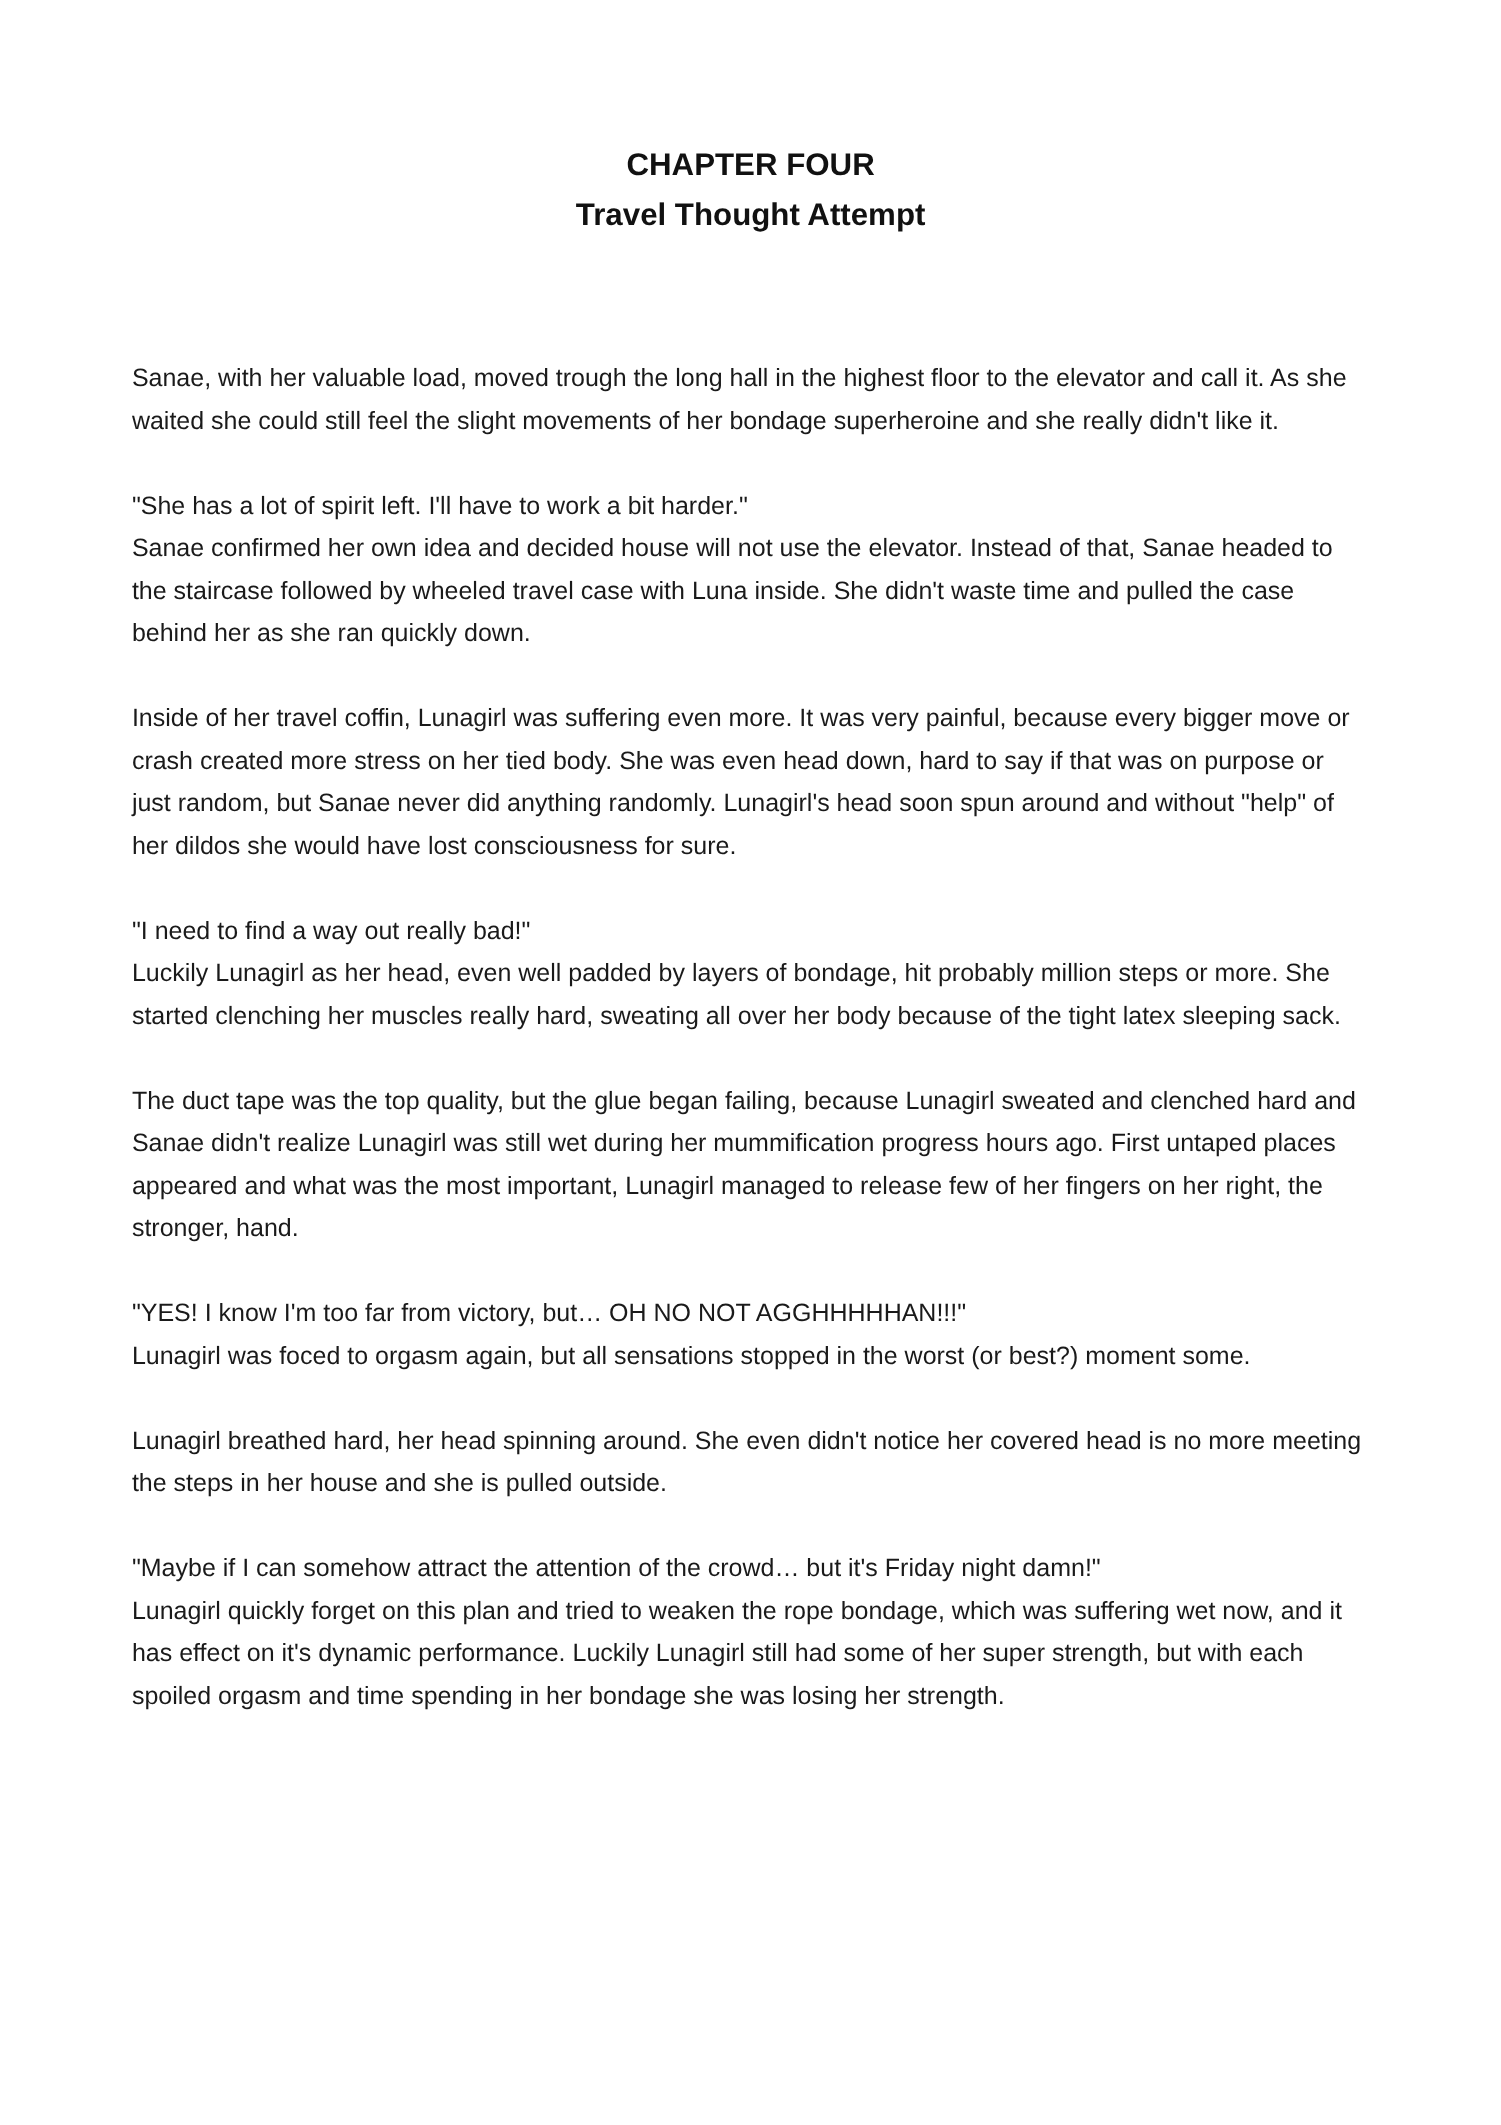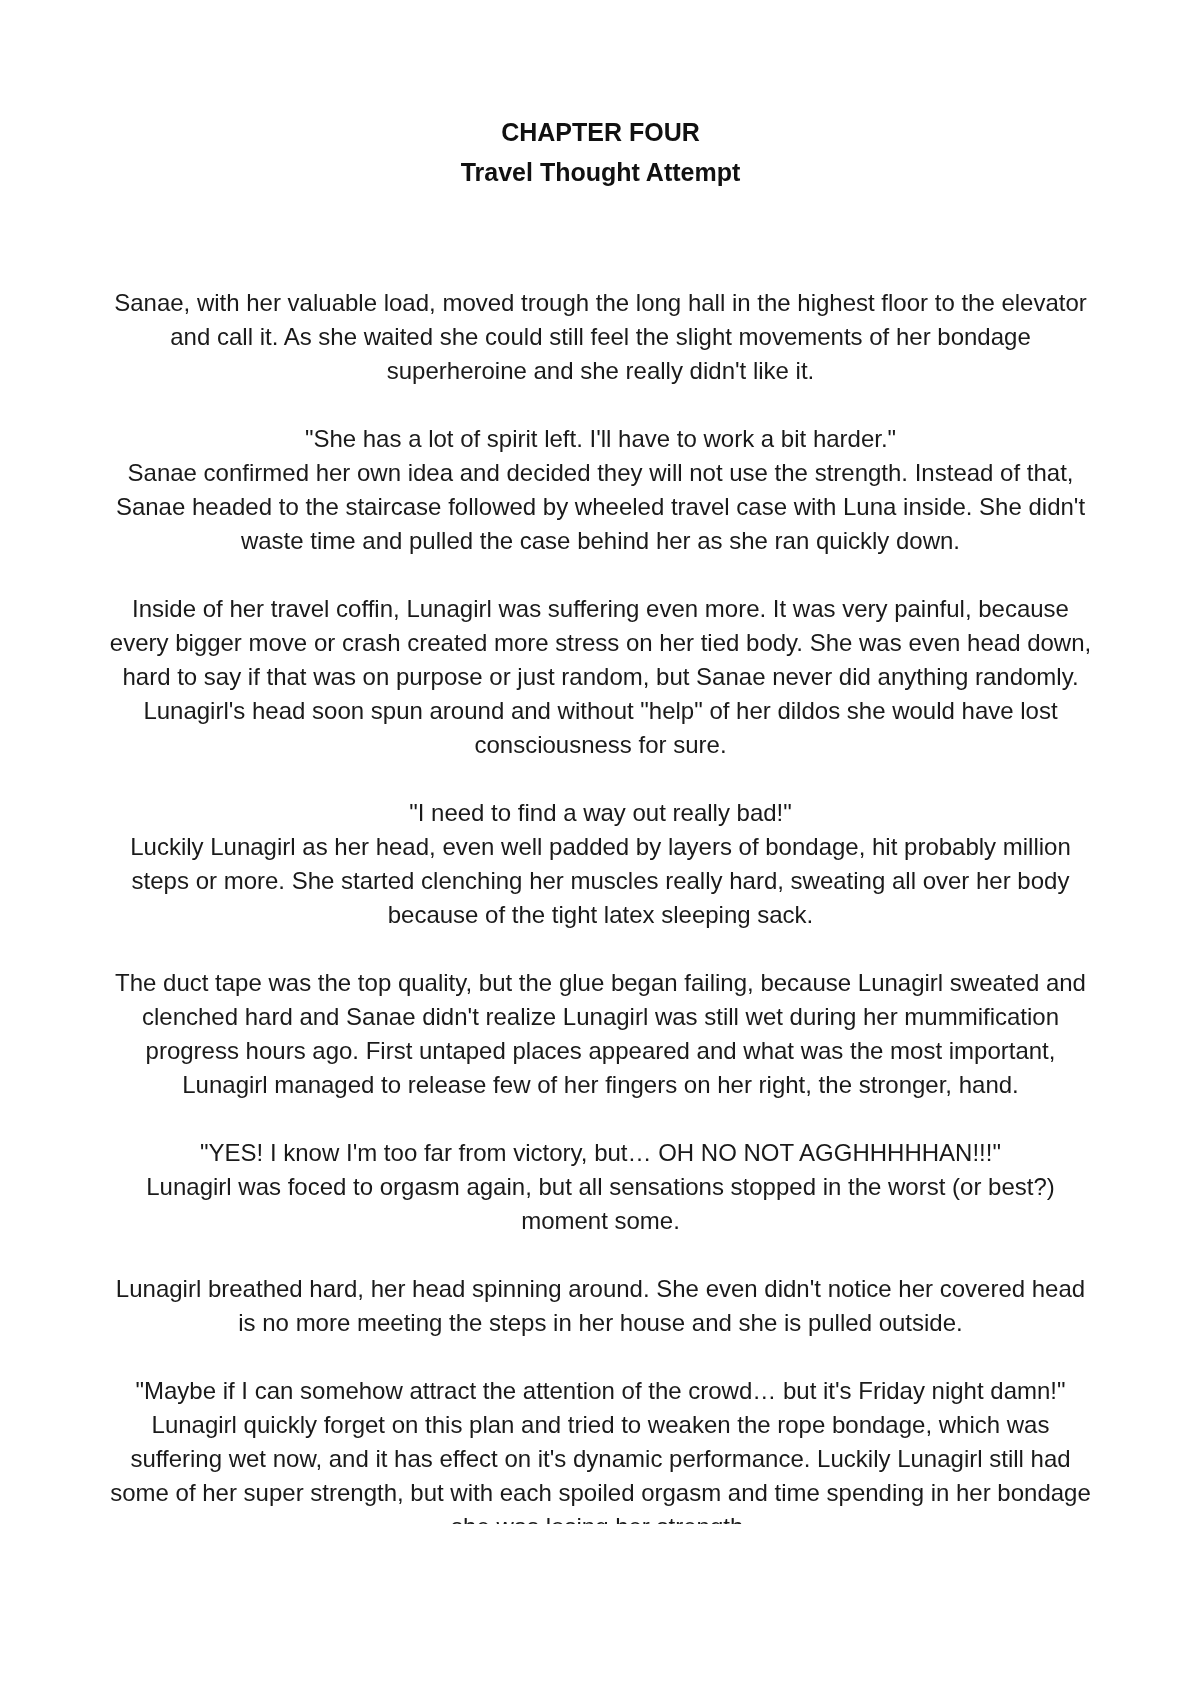--- a/index.html
+++ b/index.html
@@ -25,24 +25,24 @@
     line-height: 40px;
     color: #111111;
   }
   .heading .chapter-label,
   .heading .chapter-title {
     display: block;
   }
   .body-text {
     width: 990px;
     margin: 94px auto 16px auto;
-    font-size: 24px;
+    font-size: 20px;
     line-height: 34px;
     color: #1a1a1a;
-    text-align: center;
+    text-align: left;
   }
   .paragraph {
     margin: 0 0 34px 0;
   }
   .segment {
     display: block;
   }
   .page-number {
     position: absolute;
     top: 1550px;
@@ -64,21 +64,21 @@
     <span class="chapter-title">Travel Thought Attempt</span>
   </div>
 
   <div class="body-text">
 
   <div class="paragraph">
         <div class="segment">Sanae, with her valuable load, moved trough the long hall in the highest floor to the elevator and call it. As she waited she could still feel the slight movements of her bondage superheroine and she really didn't like it.</div>
       </div>
       <div class="paragraph">
         <div class="segment">"She has a lot of spirit left. I'll have to work a bit harder."</div>
-        <div class="segment">Sanae confirmed her own idea and decided they will not use the strength. Instead of that, Sanae headed to the staircase followed by wheeled travel case with Luna inside. She didn't waste time and pulled the case behind her as she ran quickly down.</div>
+        <div class="segment">Sanae confirmed her own idea and decided house will not use the elevator. Instead of that, Sanae headed to the staircase followed by wheeled travel case with Luna inside. She didn't waste time and pulled the case behind her as she ran quickly down.</div>
       </div>
       <div class="paragraph">
         <div class="segment">Inside of her travel coffin, Lunagirl was suffering even more. It was very painful, because every bigger move or crash created more stress on her tied body. She was even head down, hard to say if that was on purpose or just random, but Sanae never did anything randomly. Lunagirl's head soon spun around and without "help" of her dildos she would have lost consciousness for sure.</div>
       </div>
       <div class="paragraph">
         <div class="segment">"I need to find a way out really bad!"</div>
         <div class="segment">Luckily Lunagirl as her head, even well padded by layers of bondage, hit probably million steps or more. She started clenching her muscles really hard, sweating all over her body because of the tight latex sleeping sack.</div>
       </div>
       <div class="paragraph">
         <div class="segment">The duct tape was the top quality, but the glue began failing, because Lunagirl sweated and clenched hard and Sanae didn't realize Lunagirl was still wet during her mummification progress hours ago. First untaped places appeared and what was the most important, Lunagirl managed to release few of her fingers on her right, the stronger, hand.</div>

